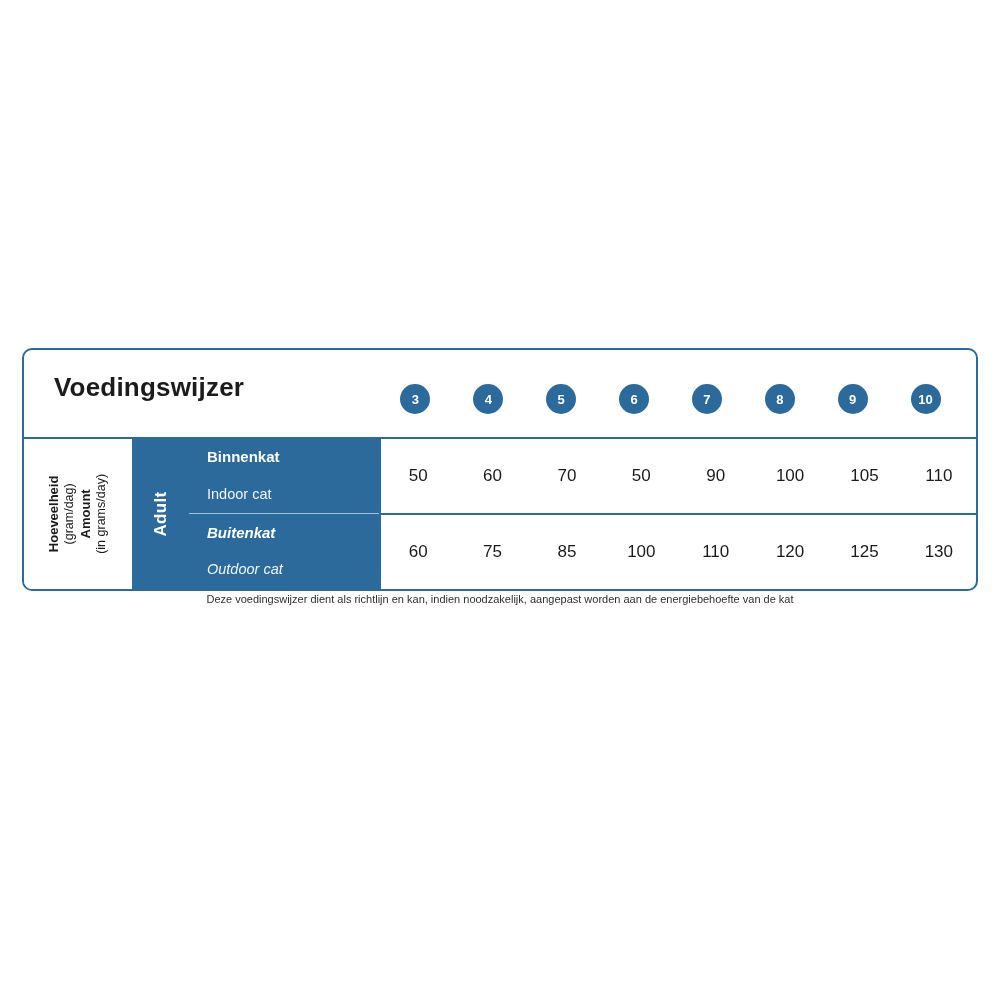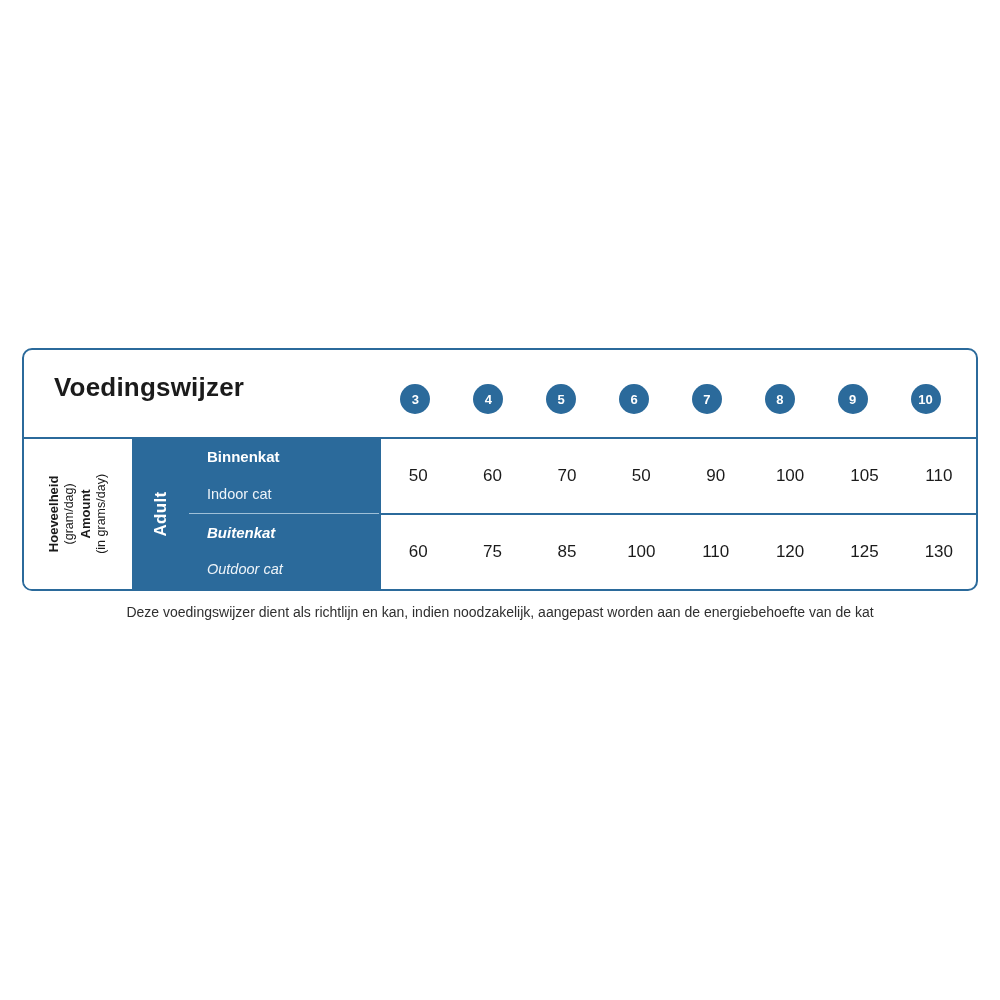--- a/index.html
+++ b/index.html
@@ -186,23 +186,23 @@
     border-top: 2px solid #2b6a9b;
   }
   .value-cell {
     flex: 1;
     text-align: center;
     font-size: 17px;
     color: #1b1b1b;
   }
 
   .footnote {
-    margin-top: 13px;
-    text-align: center;
-    font-size: 14px;
+    margin-top: 2px;
+    text-align: center;
+    font-size: 11px;
     color: #2f2f2f;
   }
 </style>
 </head>
 <body>
 
 <div class="guide-wrap">
   <div class="guide-box">
 
     <div class="header-row">

